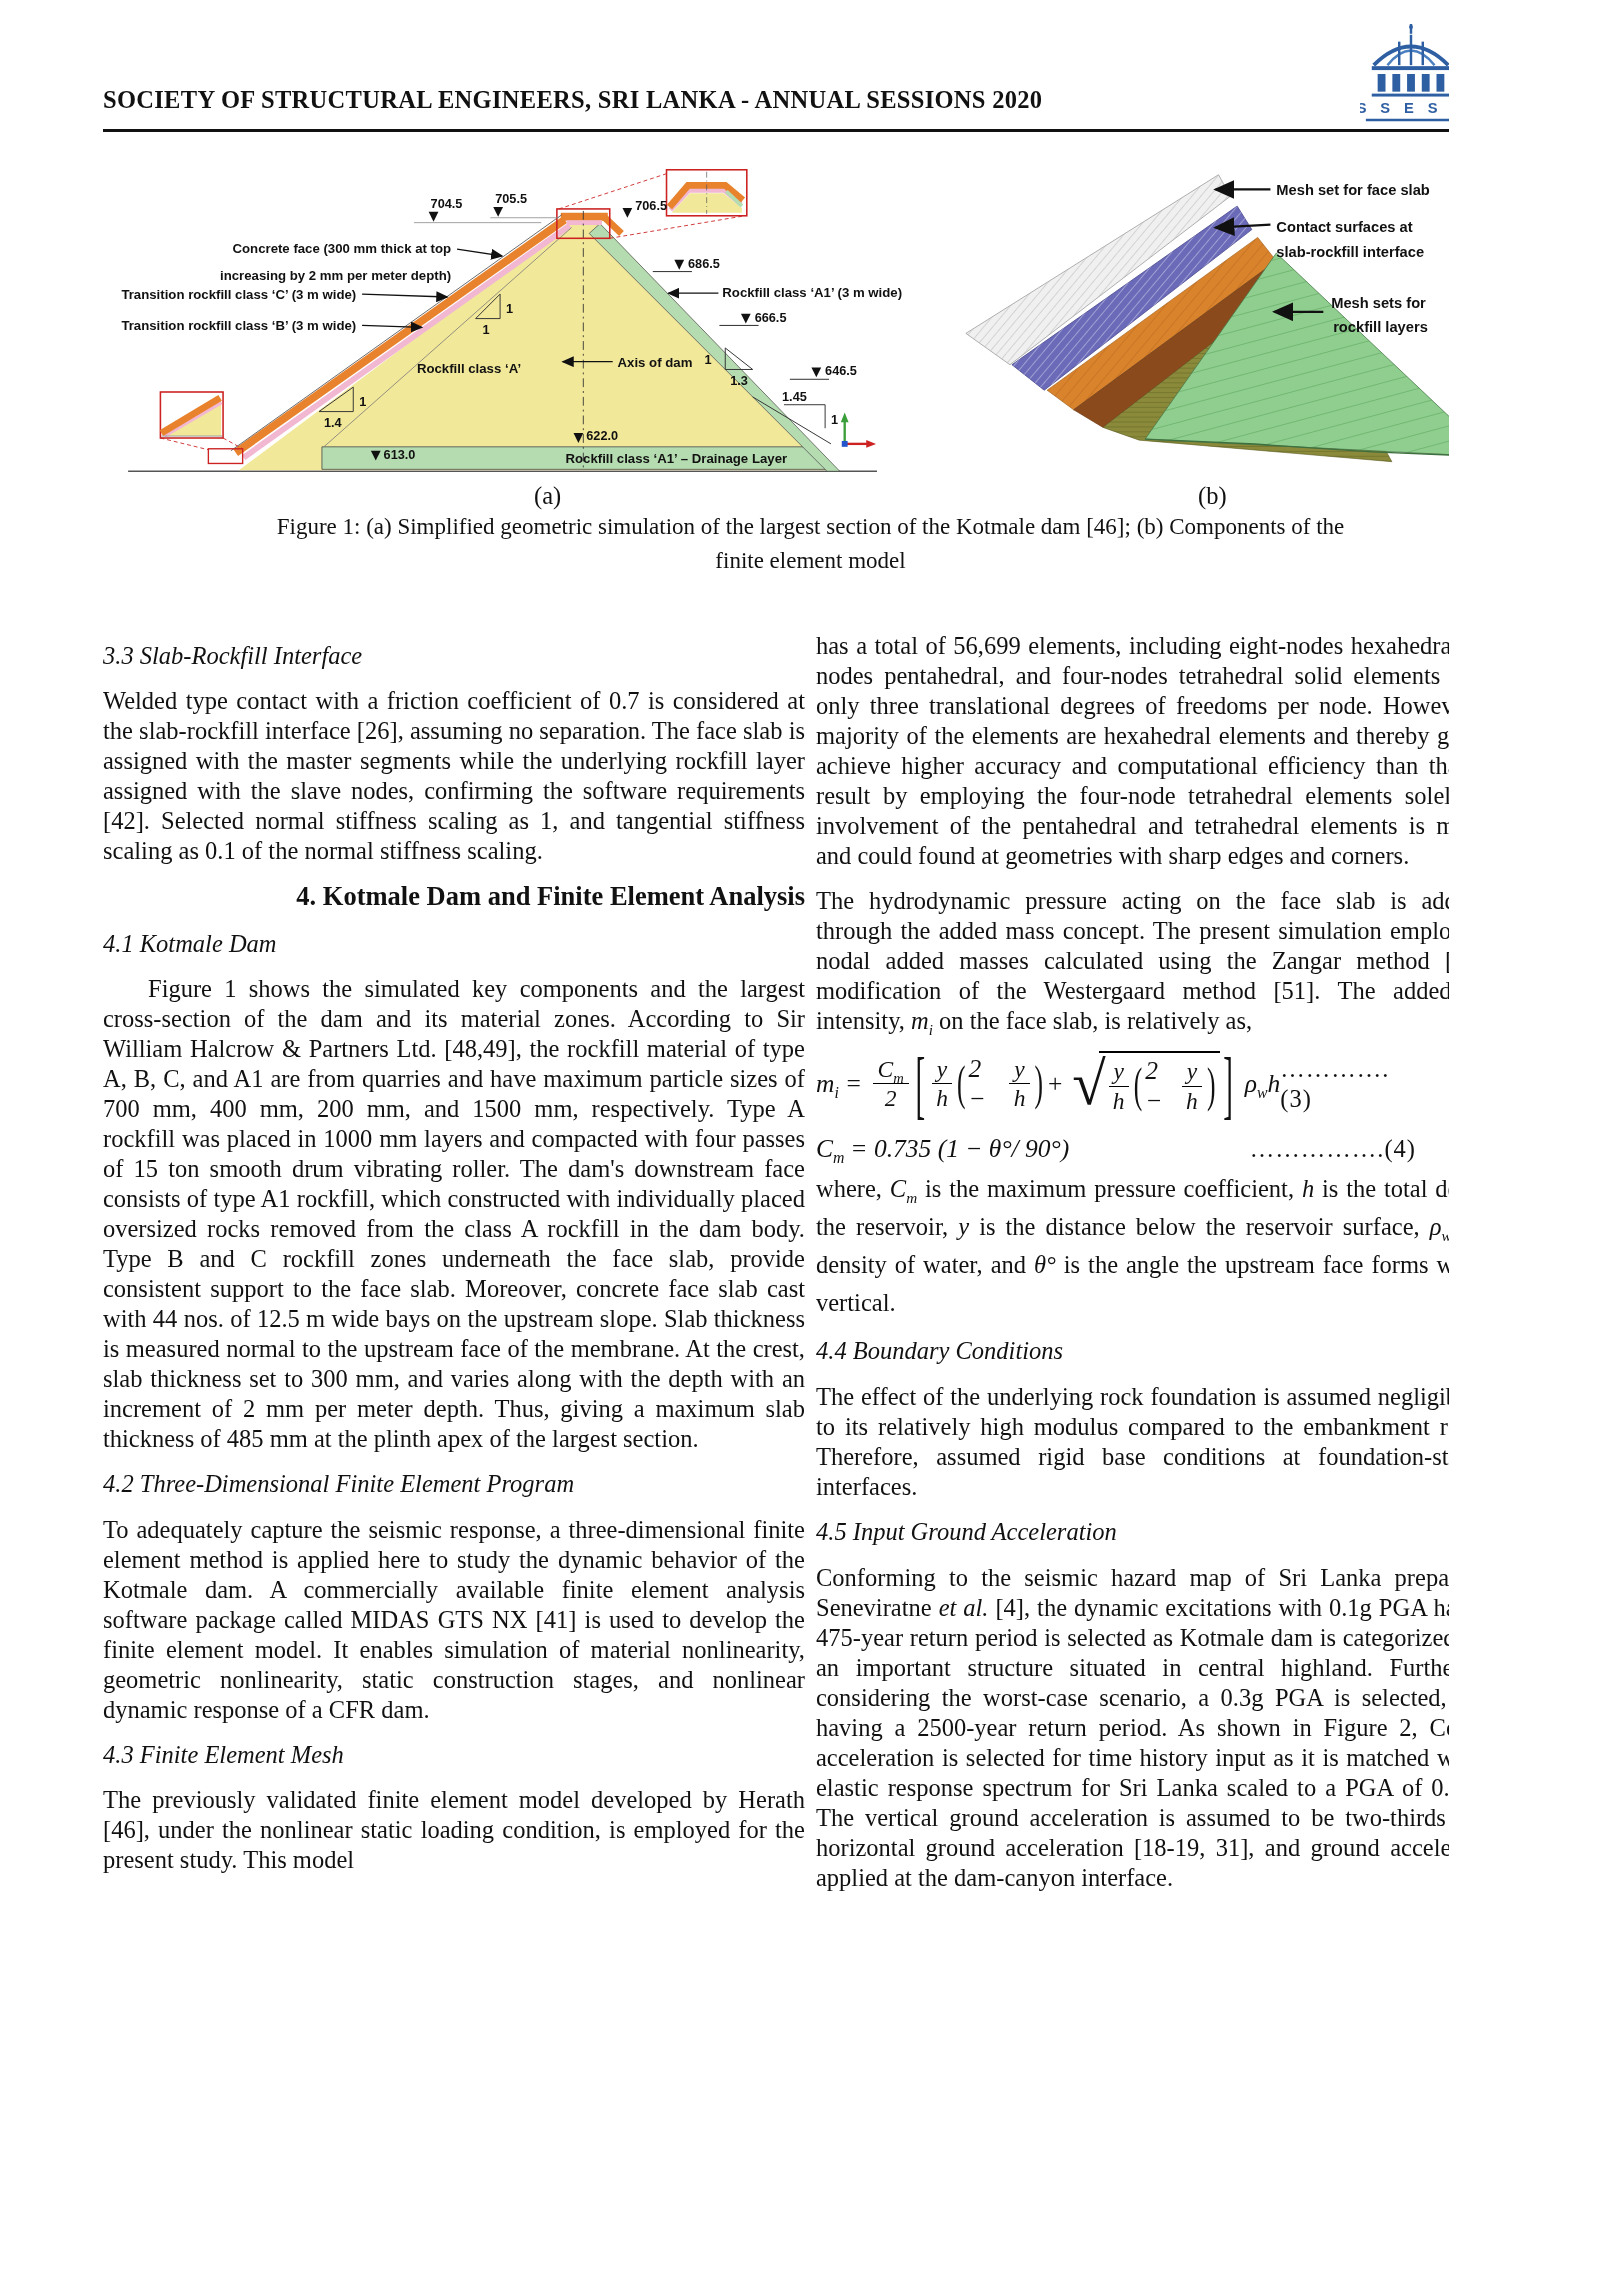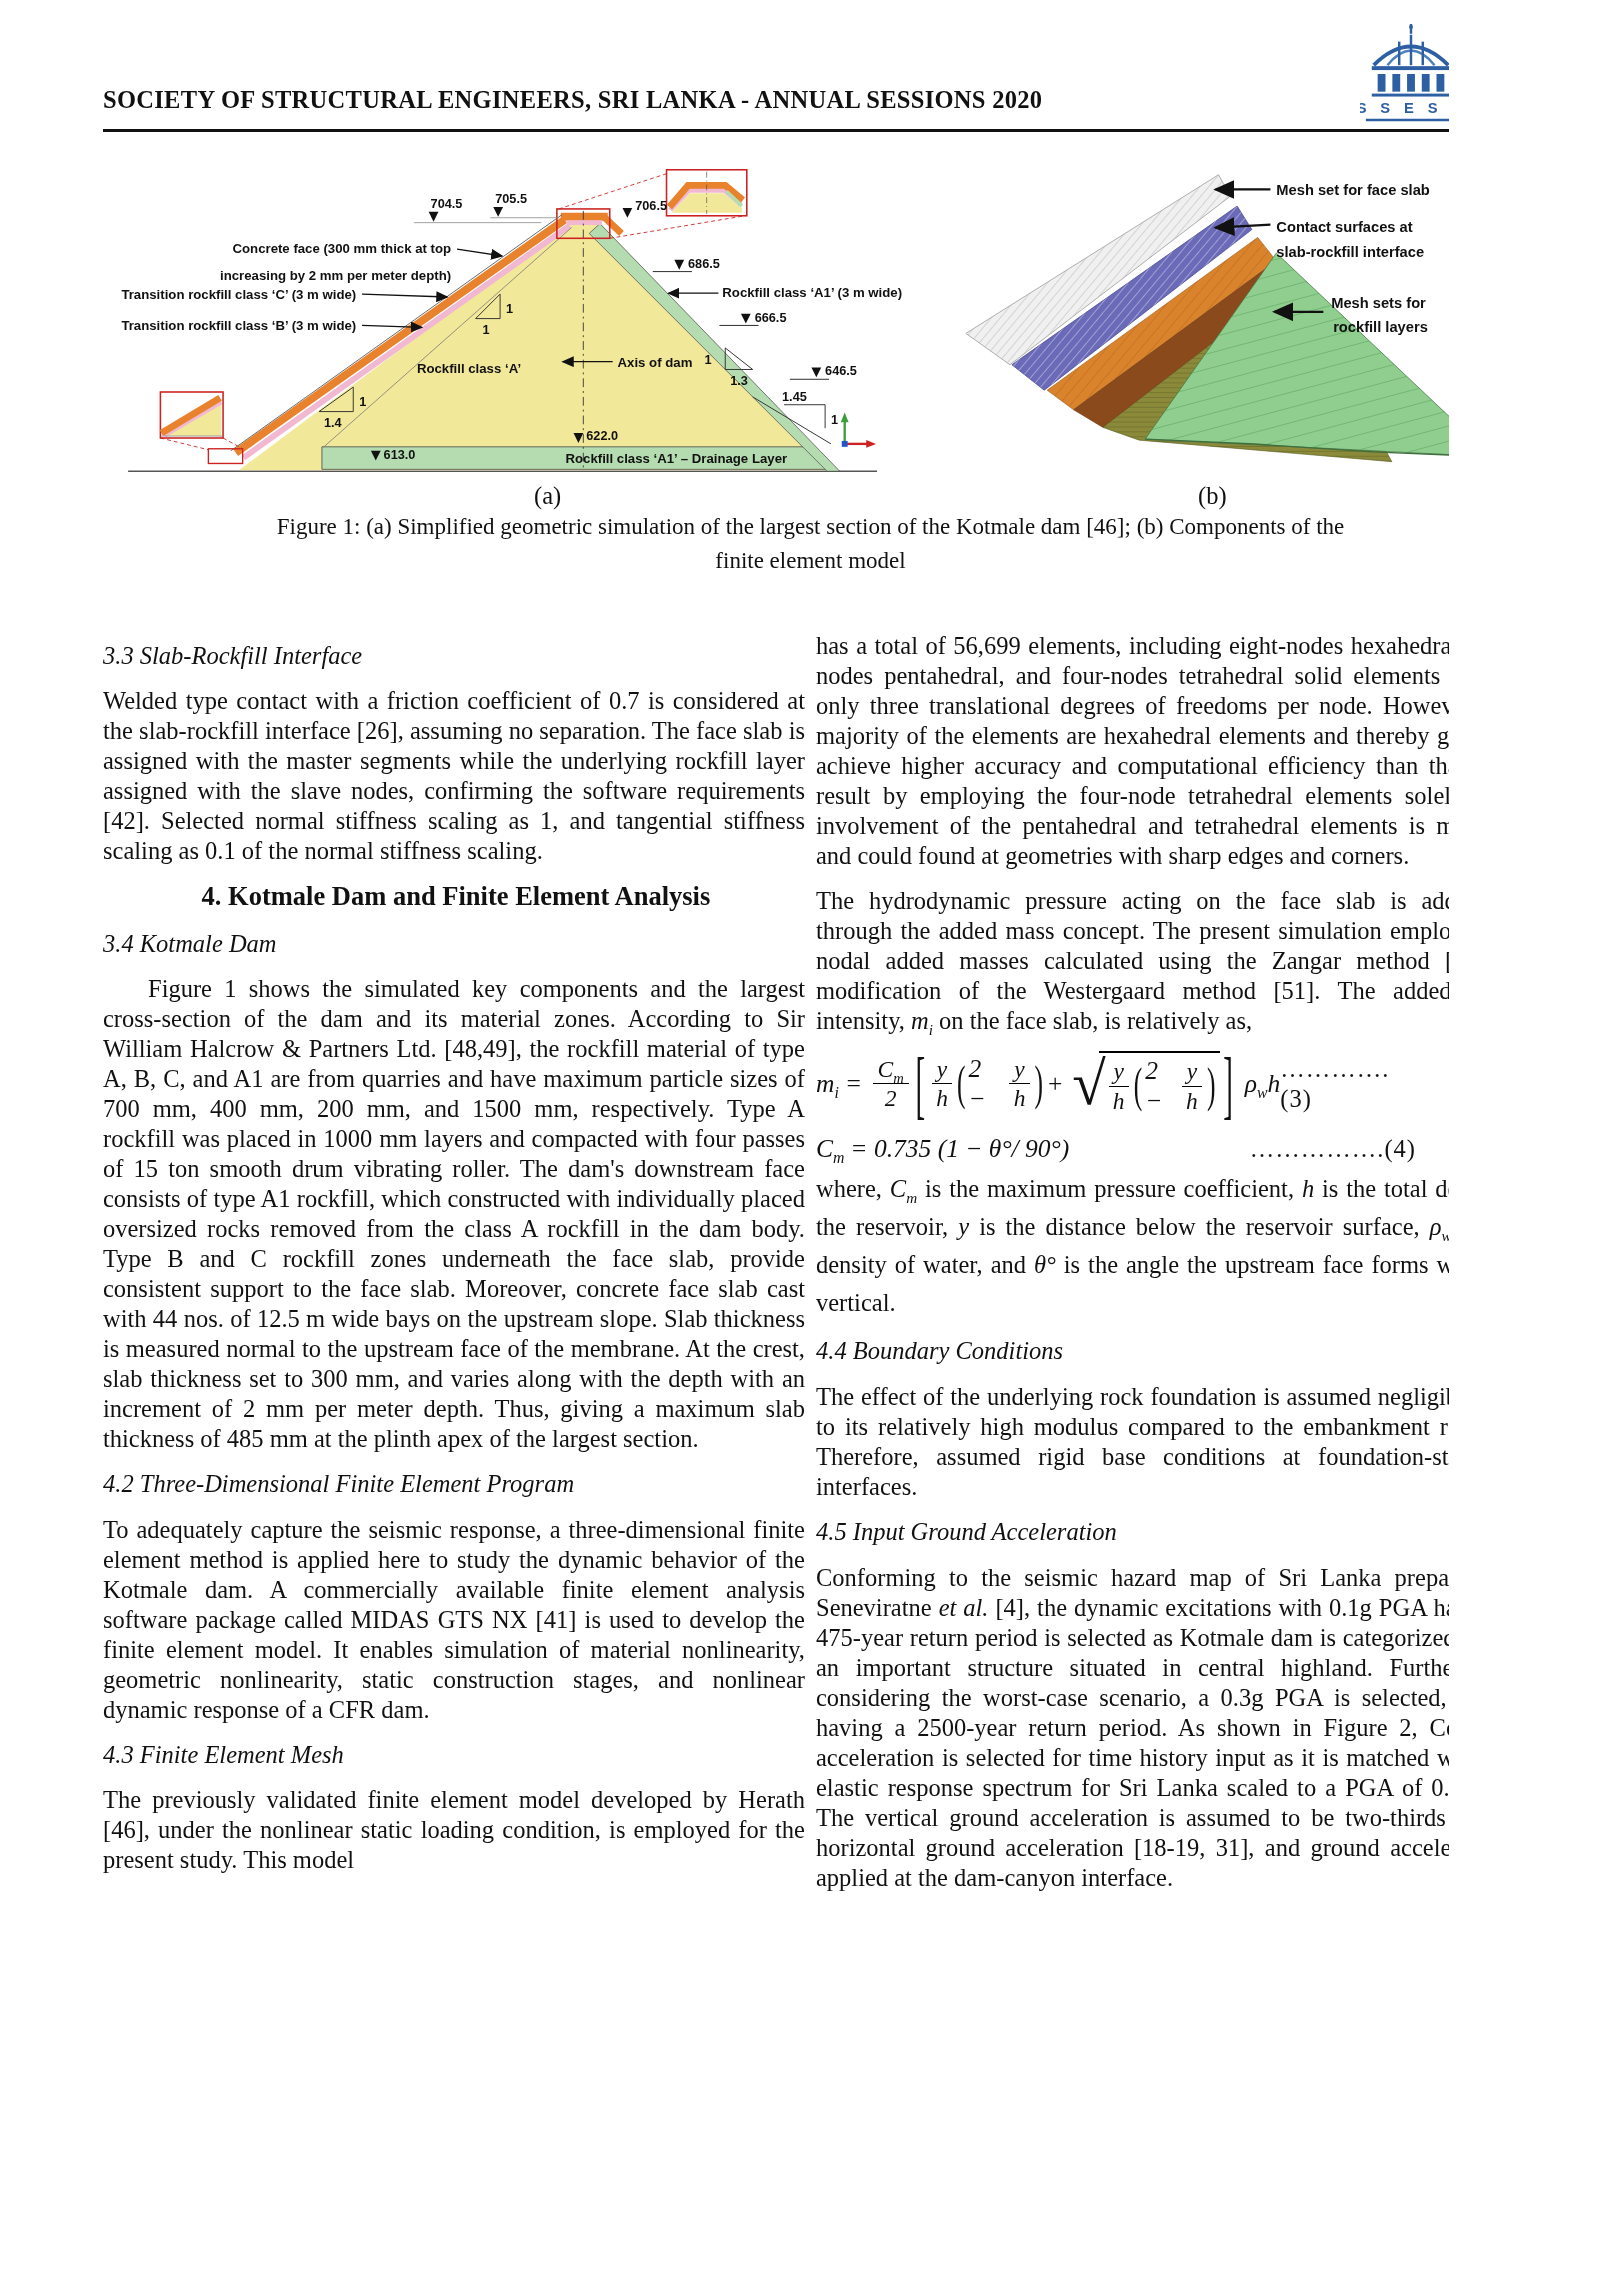--- a/index.html
+++ b/index.html
@@ -15,21 +15,21 @@
   .fig-b{position:absolute;left:912px;top:113px;width:617px;height:382px;}
   .fig-sub{position:absolute;top:482px;font-size:24.5px;}
   .fig-sub.a{left:534px;} .fig-sub.b{left:1198px;}
   .caption{position:absolute;left:103px;top:510px;width:1415px;text-align:center;
            font-size:23px;line-height:34px;}
   
   .col{position:absolute;top:631px;width:702px;font-size:24.5px;line-height:30px;text-align:justify;}
   .col-left{left:103px;} .col-right{left:816px;}
   .col p{margin:0 0 14.7px 0;}
   .h-it{font-style:italic;font-size:24.5px;margin:9.8px 0 15.7px 0;text-align:left;}
-  .h-bold{font-weight:bold;font-size:26.5px;margin:13.7px 0 17.6px 0;padding-left:3.9px;text-align:center;}
+  .h-bold{font-weight:bold;font-size:26.5px;margin:13.7px 0 17.6px 0;padding-left:3.9px;text-align:right;}
   .indent{text-indent:45px;}
   .loose{line-height:38px;}
   i.v{font-style:italic;}
   sub{font-size:0.62em;line-height:0;}
   
   .eq-row{display:flex;align-items:center;font-style:italic;font-size:25.5px;margin:15.7px 0 7.8px 0;
           font-family:"Liberation Serif",serif;}
   .eq-row.small{margin:17.6px 0 5.9px 0;}
   .frac{display:inline-flex;flex-direction:column;align-items:center;margin:0 3.9px;
         font-size:23.5px;line-height:1.12;}
@@ -257,21 +257,21 @@
 
   <div class="caption">
     <div>Figure 1: (a) Simplified geometric simulation of the largest section of the Kotmale dam [46]; (b) Components of the</div>
     <div>finite element model</div>
   </div>
 
   <div class="col col-left">
     <div class="h-it">3.3 Slab-Rockfill Interface</div>
     <p>Welded type contact with a friction coefficient of 0.7 is considered at the slab-rockfill interface [26], assuming no separation. The face slab is assigned with the master segments while the underlying rockfill layer assigned with the slave nodes, confirming the software requirements [42]. Selected normal stiffness scaling as 1, and tangential stiffness scaling as 0.1 of the normal stiffness scaling.</p>
     <div class="h-bold">4. Kotmale Dam and Finite Element Analysis</div>
-    <div class="h-it">3.4 Kotmale Dam</div>
+    <div class="h-it">4.1 Kotmale Dam</div>
     <p class="indent">Figure 1 shows the simulated key components and the largest cross-section of the dam and its material zones. According to Sir William Halcrow &amp; Partners Ltd. [48,49], the rockfill material of type A, B, C, and A1 are from quarries and have maximum particle sizes of 700 mm, 400 mm, 200 mm, and 1500 mm, respectively. Type A rockfill was placed in 1000 mm layers and compacted with four passes of 15 ton smooth drum vibrating roller. The dam's downstream face consists of type A1 rockfill, which constructed with individually placed oversized rocks removed from the class A rockfill in the dam body. Type B and C rockfill zones underneath the face slab, provide consistent support to the face slab. Moreover, concrete face slab cast with 44 nos. of 12.5 m wide bays on the upstream slope. Slab thickness is measured normal to the upstream face of the membrane. At the crest, slab thickness set to 300 mm, and varies along with the depth with an increment of 2 mm per meter depth. Thus, giving a maximum slab thickness of 485 mm at the plinth apex of the largest section.</p>
     <div class="h-it">4.2 Three-Dimensional Finite Element Program</div>
     <p>To adequately capture the seismic response, a three-dimensional finite element method is applied here to study the dynamic behavior of the Kotmale dam. A commercially available finite element analysis software package called MIDAS GTS NX [41] is used to develop the finite element model.  It enables simulation of material nonlinearity, geometric nonlinearity, static construction stages, and nonlinear dynamic response of a CFR dam.</p>
     <div class="h-it">4.3 Finite Element Mesh</div>
     <p>The previously validated finite element model developed by Herath [46], under the nonlinear static loading condition, is employed for the present study. This model</p>
   </div>
 
   <div class="col col-right">
     <p>has a total of 56,699 elements, including eight-nodes hexahedral, five-nodes pentahedral, and four-nodes tetrahedral solid elements having only three translational degrees of freedoms per node. However, the majority of the elements are hexahedral elements and thereby guide to achieve higher accuracy and computational efficiency than that may result by employing the four-node tetrahedral elements solely. The involvement of the pentahedral and tetrahedral elements is minimal and could found at geometries with sharp edges and corners.</p>
 

